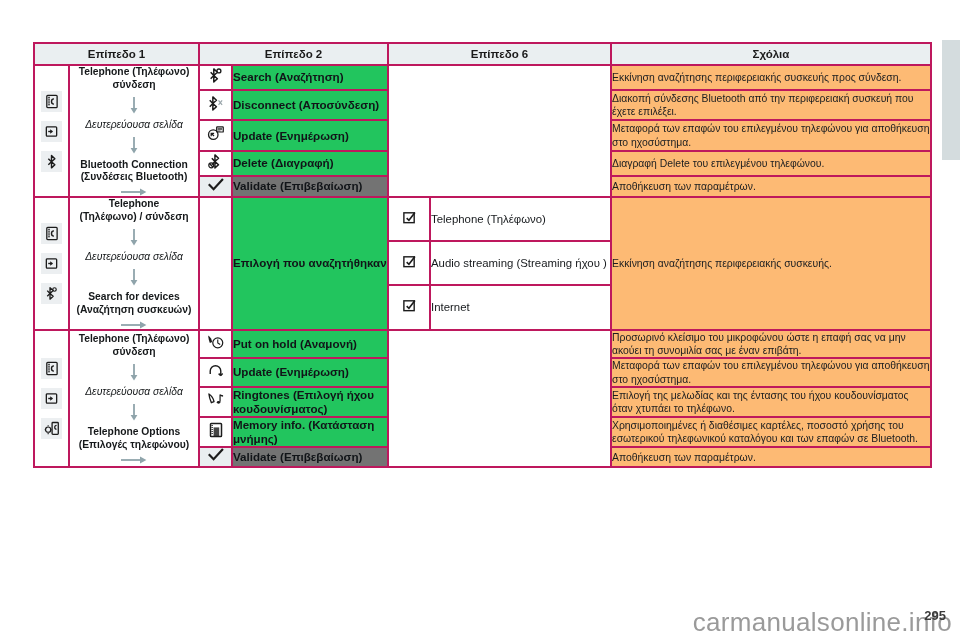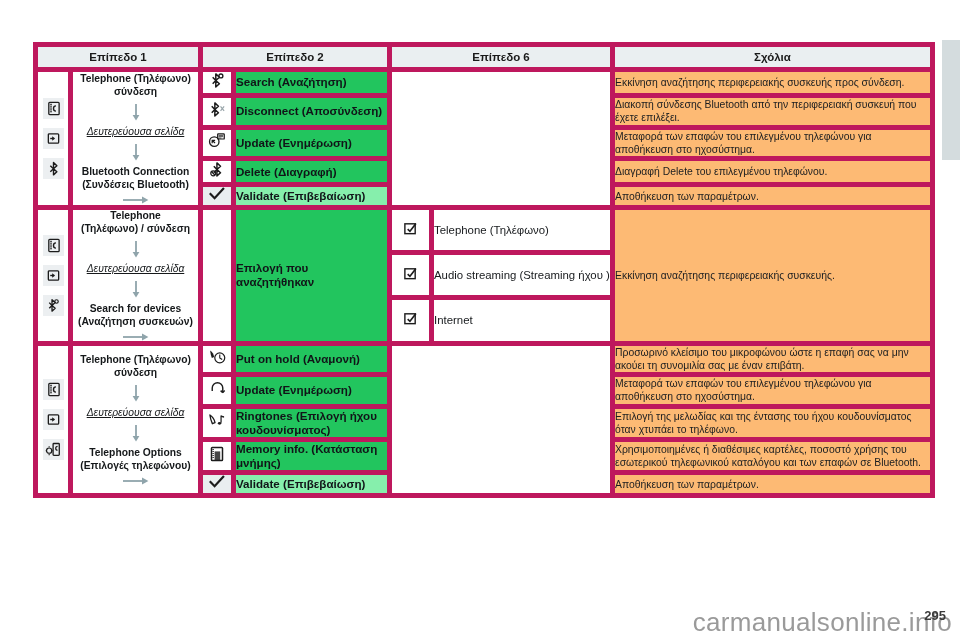--- a/index.html
+++ b/index.html
@@ -19,21 +19,21 @@
   }
 
   table.manual{
     position:absolute;
     left:33px;top:42px;
     width:897px;
     border-collapse:collapse;
     table-layout:fixed;
   }
   table.manual th, table.manual td{
-    border:5px solid #be185d;
+    border:2px solid #be185d;
     vertical-align:middle;
     padding:0;
   }
   thead th{
     background:#eaeff1;
     font-size:11.5px;
     font-weight:bold;
     color:#1a1a1a;
     text-align:center;
     height:20px;
@@ -65,21 +65,21 @@
 
   .l1-flow{
     text-align:center;
     background:#ffffff;
     padding:6px 6px 8px 6px;
     font-size:10.3px;
     line-height:1.25;
     color:#15181a;
   }
   .l1-flow .bold{font-weight:bold;}
-  .l1-flow .ital{font-style:italic;font-weight:normal;text-decoration:underline;}
+  .l1-flow .ital{font-style:italic;font-weight:normal;}
   .arrow-d{
     display:block;margin:5px auto;
     width:8px;height:17px;
   }
   .arrow-r{
     display:block;margin:4px auto 0 auto;
     width:26px;height:8px;
   }
 
   
@@ -89,21 +89,21 @@
   }
   td.l2-icon.shade{background:#e9eef0;}
   td.l2-label{
     font-size:11.6px;
     font-weight:bold;
     color:#111418;
     padding:6px 8px;
     line-height:1.22;
     background:#22c55e;
   }
-  td.l2-label.shade{background:#86efac;}
+  td.l2-label.shade{background:#737373;}
 
   
   td.l3-icon{text-align:center;background:#ffffff;}
   td.l3-label{
     font-size:11.4px;
     color:#16191c;
     padding:6px 8px;
     line-height:1.25;
     background:#ffffff;
   }

